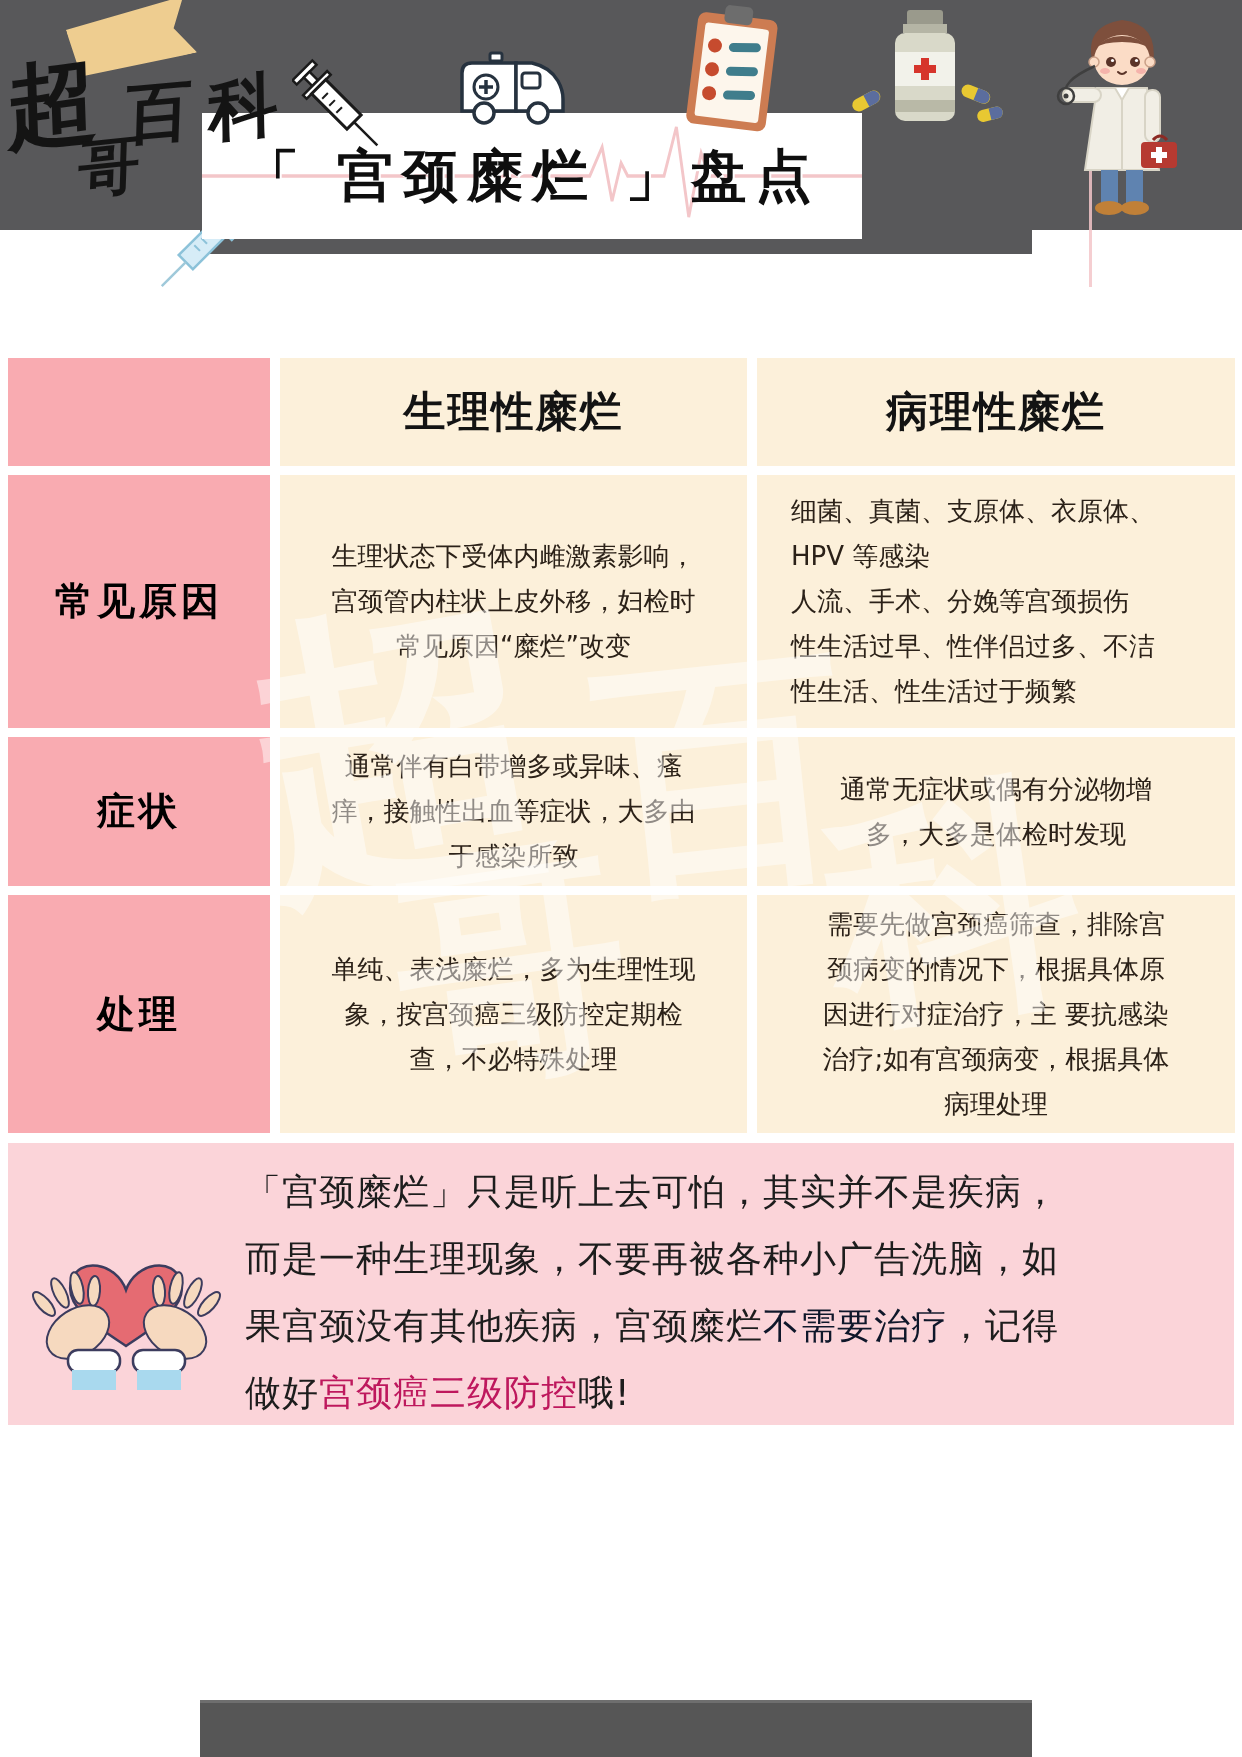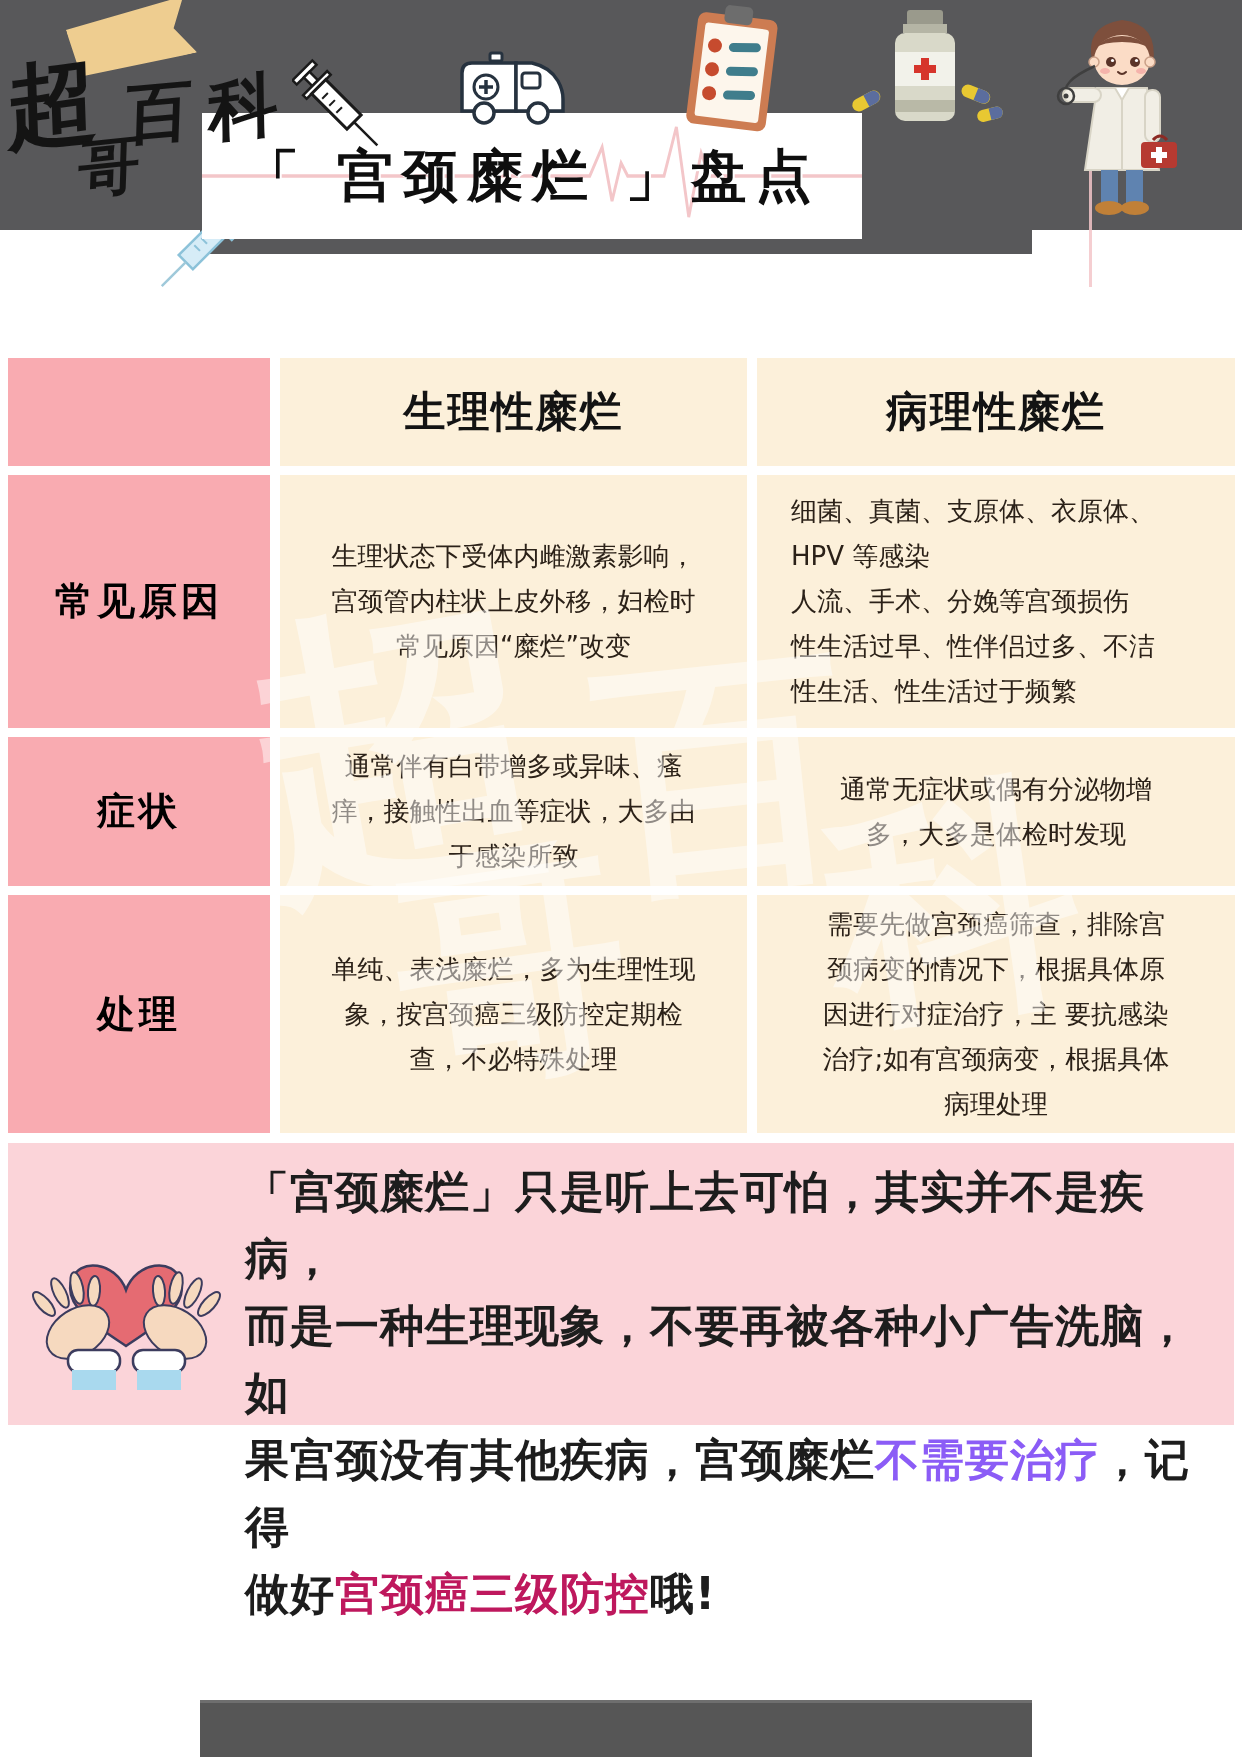--- a/index.html
+++ b/index.html
@@ -43,21 +43,21 @@
 
   .wm{position:absolute;z-index:3;color:rgba(255,255,255,.48);font-weight:600;line-height:1;pointer-events:none;}
   .wm0{left:248px;top:598px;font-size:300px;transform:rotate(-10deg);}
   .wm1{left:398px;top:856px;font-size:230px;transform:rotate(-8deg);}
   .wm2{left:598px;top:648px;font-size:250px;transform:rotate(-6deg);}
   .wm3{left:828px;top:778px;font-size:250px;transform:rotate(-8deg);}
 
   
   .panel{position:absolute;left:8px;top:1143px;width:1226px;height:282px;background:#fbd4d9;z-index:1;}
   .summary{position:absolute;left:245px;top:1158px;width:980px;z-index:2;
-           font-size:44px;font-weight:700;line-height:67px;color:#1d1d1d;white-space:pre-line;
+           font-size:36px;font-weight:400;line-height:67px;color:#1d1d1d;white-space:pre-line;
            letter-spacing:1px;}
   .hands{position:absolute;left:14px;top:1212px;z-index:2;}
 
   
   .footer-bar{position:absolute;left:200px;top:1700px;width:832px;height:57px;background:#565656;
               border-top:3px solid #6e6e6e;z-index:2;}
 </style>
 </head>
 <body>
 
@@ -258,18 +258,18 @@
         <ellipse cx="64" cy="120" rx="34" ry="23" transform="rotate(-33 64 120)"></ellipse>
       </g>
       <rect x="54" y="138" width="52" height="22" rx="10" fill="#ffffff" stroke="#3c3c5e" stroke-width="2.5"></rect>
       <rect x="58" y="158" width="44" height="20" fill="#a9d9ee"></rect>
     </g>
     <use href="#lh" transform="translate(225,0) scale(-1,1)"></use>
   </svg>
 
   <div class="summary"><span style="color: rgb(29, 29, 29);">「宫颈糜烂」只是听上去可怕，其实并不是疾病，
 而是一种生理现象，不要再被各种小广告洗脑，如
-果宫颈没有其他疾病，宫颈糜烂</span><span style="color: #8b5cf6;">不需要治疗</span><span style="color: rgb(29, 29, 29);">，记得
+果宫颈没有其他疾病，宫颈糜烂</span><span style="color: #0f172a;">不需要治疗</span><span style="color: rgb(29, 29, 29);">，记得
 做好</span><span style="color: #be185d;">宫颈癌三级防控</span><span style="color: rgb(29, 29, 29);">哦!</span></div>
 
   <div class="footer-bar"></div>
 
 </div>
 
 </body></html>

